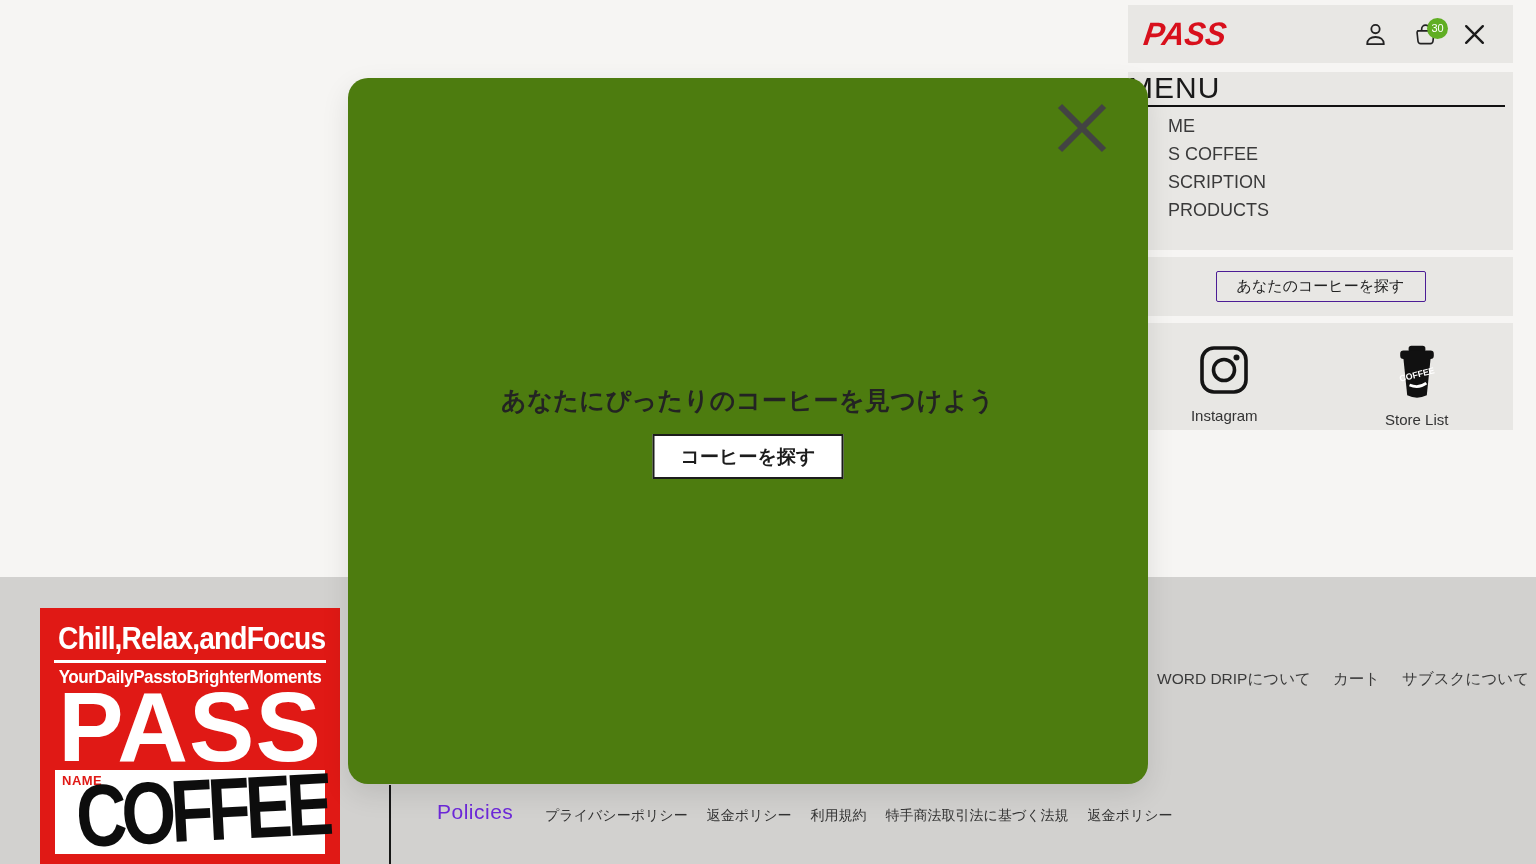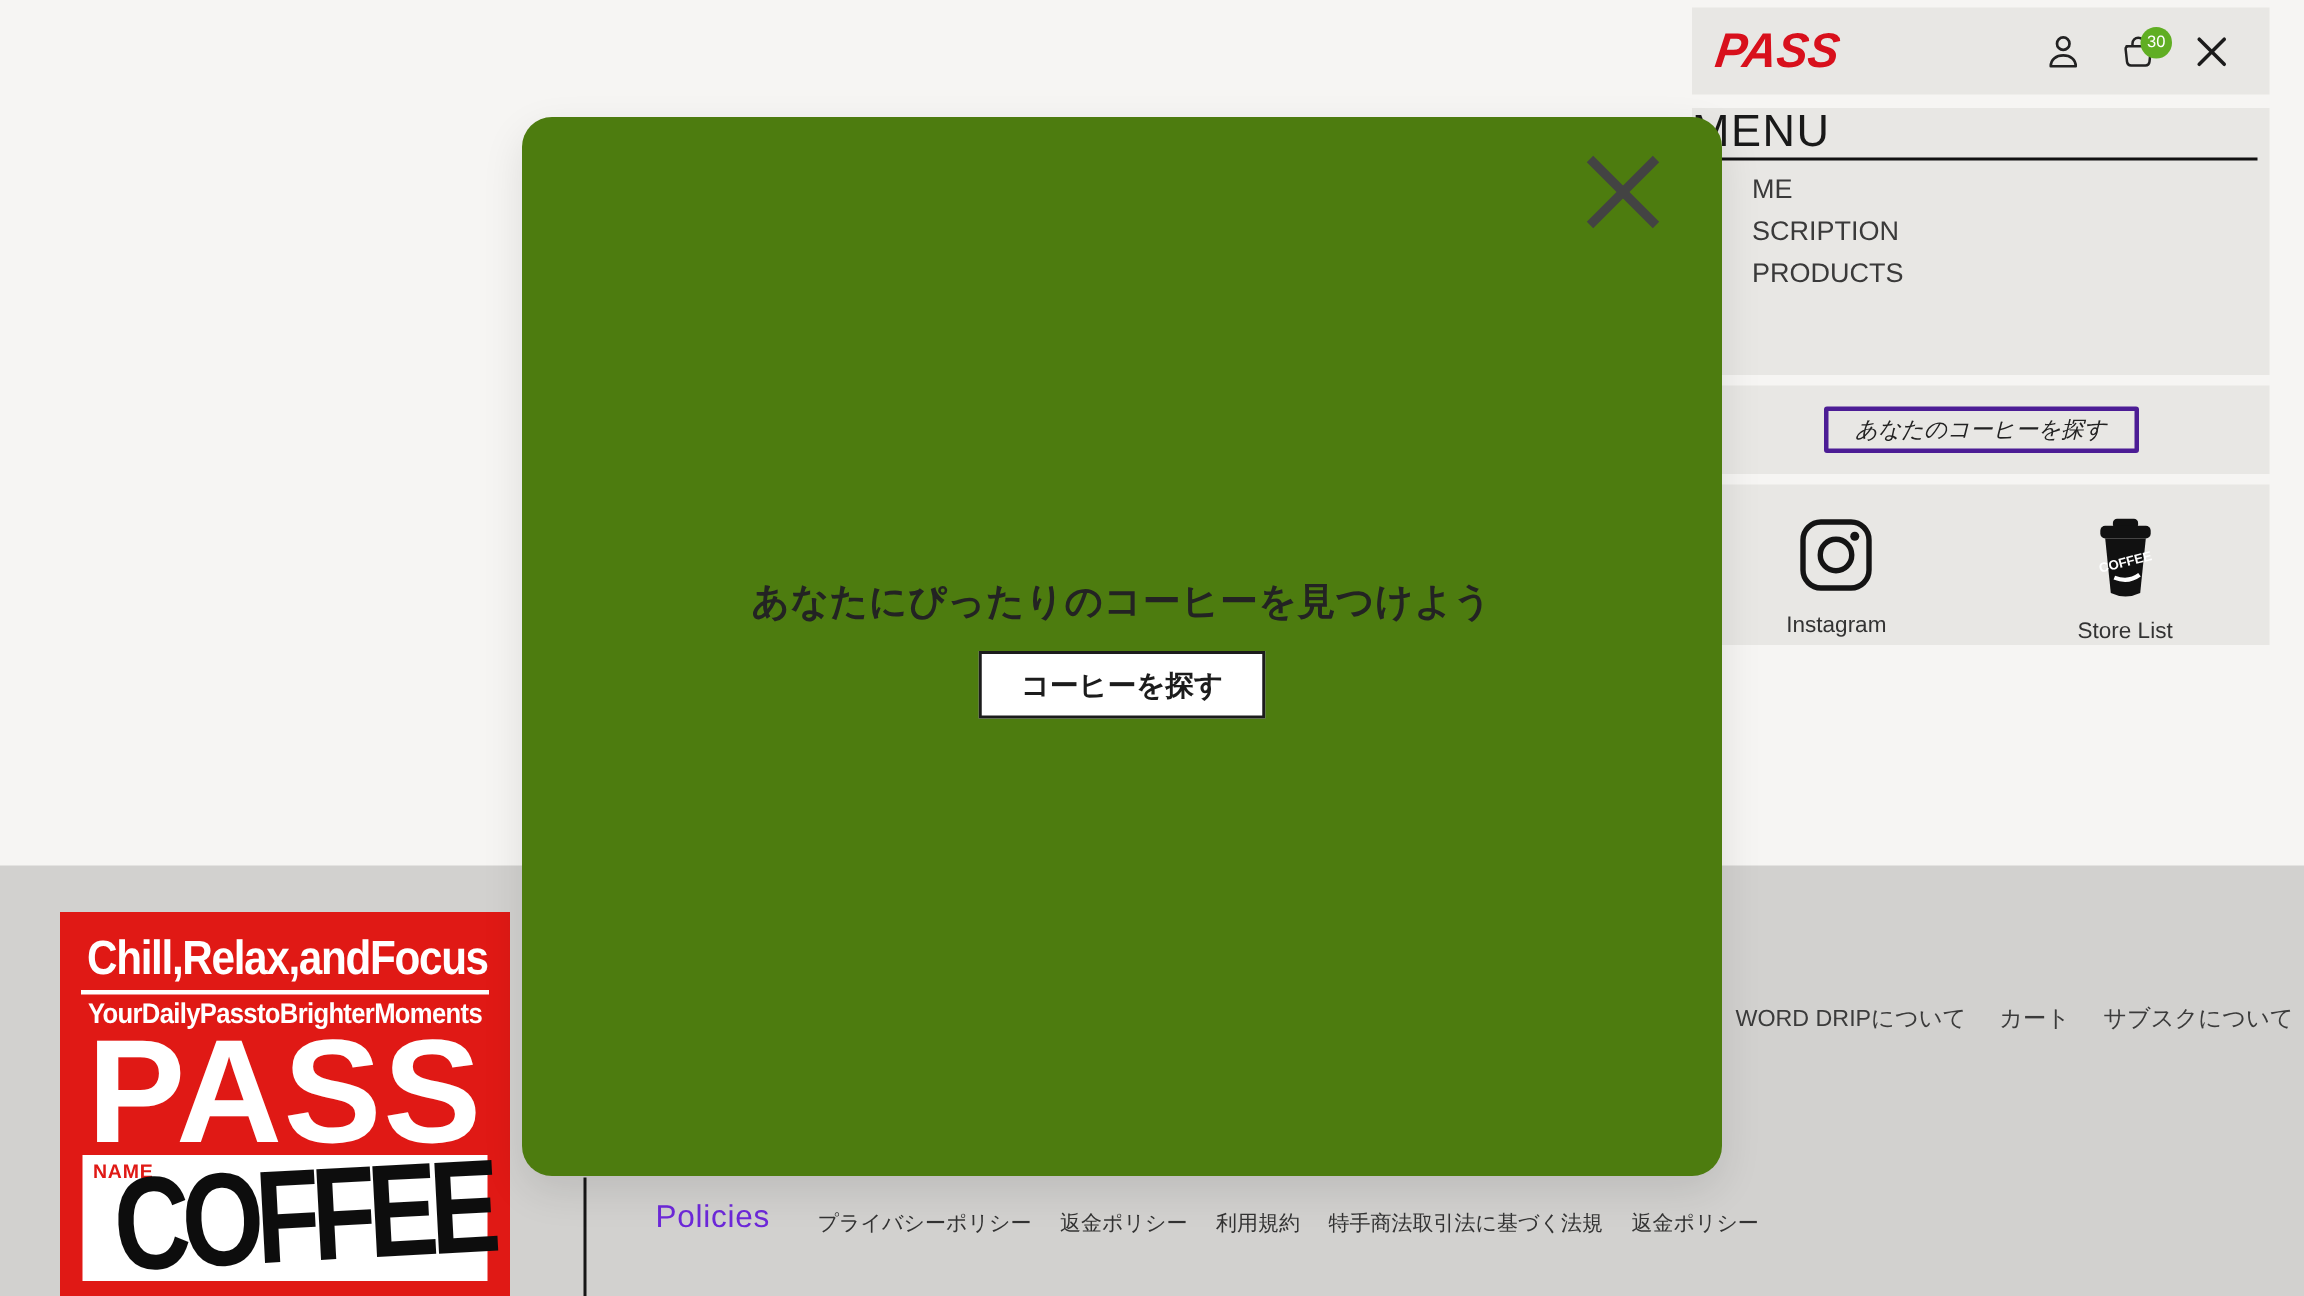--- a/index.html
+++ b/index.html
@@ -40,21 +40,21 @@
   .bag-wrap { position:relative; }
   .cart-badge { position:absolute; right:-9px; top:-3px; width:21px; height:21px; border-radius:50%; background:#60ae23; color:#fff; font-size:11px; font-weight:400; display:flex; align-items:center; justify-content:center; }
 
   .menu-panel { top:67px; height:178px; }
   .menu-title { position:absolute; top:1px; width:100%; text-align:left; font-size:30px; line-height:30px; color:#191919; letter-spacing:1px; font-weight:500; }
   .menu-rule { position:absolute; top:33px; left:8px; right:8px; height:2px; background:#111; }
   .menu-list { position:absolute; top:40px; left:0; width:100%; list-style:none; }
   .menu-list li { height:28px; line-height:28px; padding-left:40px; font-size:18px; color:#3a3a3a; cursor:pointer; }
 
   .find-panel { top:252px; height:59px; display:flex; align-items:center; justify-content:center; }
-  .find-btn { width:210px; height:31px; background:transparent; border:3px solid #4c1d95; border-radius:2px; font-size:15px; color:#222; cursor:pointer; font-family:inherit;font-style:italic; }
+  .find-btn { width:210px; height:31px; background:transparent; border:1px solid #4c1d95; border-radius:2px; font-size:15px; color:#222; cursor:pointer; font-family:inherit; }
 
   .social-panel { top:318px; height:107px; display:flex; }
   .social-item { flex:1; display:flex; flex-direction:column; align-items:center; padding-top:21px; cursor:pointer; }
   .social-label { margin-top:7px; font-size:15px; color:#333; }
 
   
   .modal { position:absolute; left:348px; top:78px; width:800px; height:706px; background:#4d7c0f; border-radius:20px; box-shadow:0 10px 28px rgba(0,0,0,.10); }
   .modal-close { position:absolute; top:22px; right:38px; width:56px; height:56px; background:none; border:none; cursor:pointer; padding:0; }
   .modal-title { position:absolute; top:306px; left:0; width:100%; text-align:center; font-size:25px; font-weight:700; color:#232323; letter-spacing:.5px; }
   .modal-btn { position:absolute; top:356px; left:50%; transform:translateX(-50%); width:191px; height:45px; background:#fff; border:2px solid #1c1c1c; font-size:19px; font-weight:700; color:#1c1c1c; cursor:pointer; font-family:inherit; }
@@ -118,20 +118,21 @@
           </svg>
         </button>
       </div>
     </div>
 
     <div class="panel menu-panel">
       <div class="menu-title">MENU</div>
       <div class="menu-rule"></div>
       <ul class="menu-list">
         <li>ME</li>
+        <li>S COFFEE</li>
         <li>SCRIPTION</li>
         <li>PRODUCTS</li>
       </ul>
     </div>
 
     <div class="panel find-panel">
       <button class="find-btn">あなたのコーヒーを探す</button>
     </div>
 
     <div class="panel social-panel">

